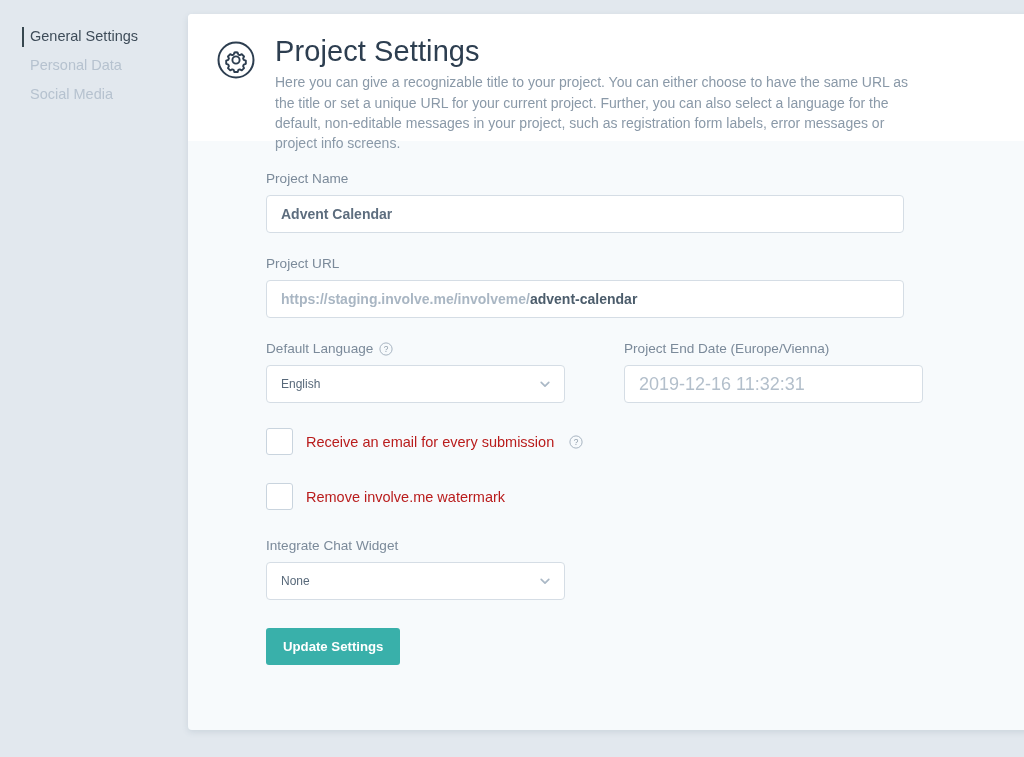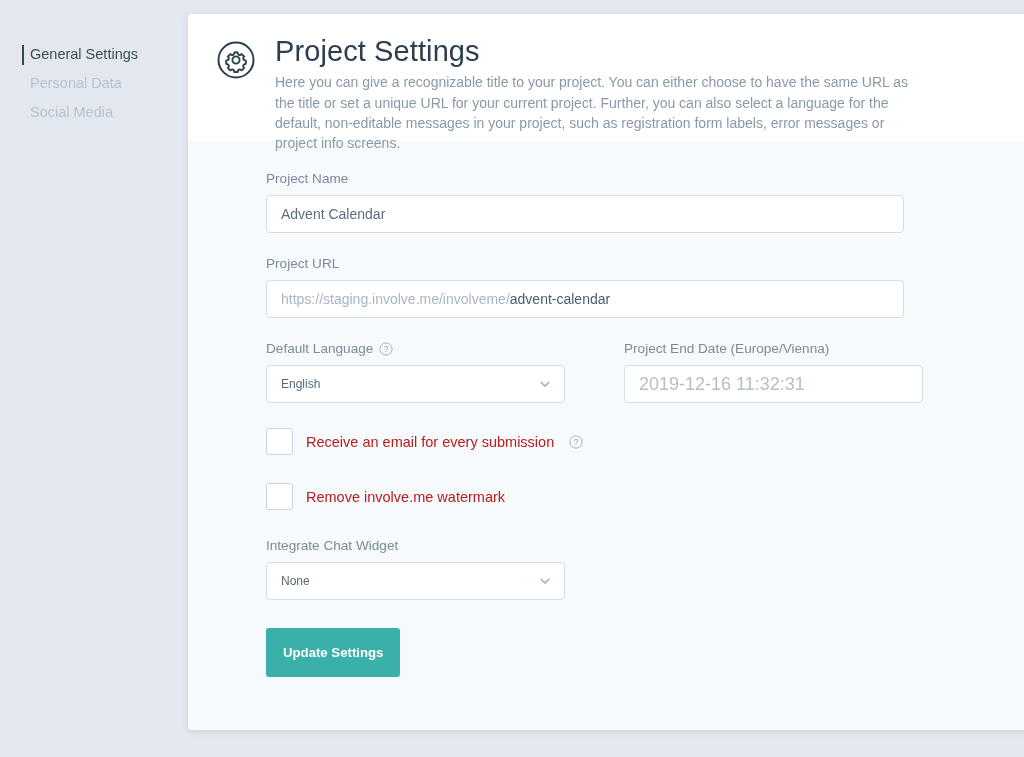--- a/index.html
+++ b/index.html
@@ -15,21 +15,21 @@
     position: relative;
   }
 
   
   .sidebar {
     position: absolute;
     left: 0;
     top: 0;
     width: 188px;
     height: 757px;
-    padding-top: 40px;
+    padding-top: 22px;
     box-sizing: border-box;
   }
   .nav-item {
     position: relative;
     height: 29px;
     line-height: 29px;
     padding-left: 30px;
     font-size: 14.5px;
     color: #b6c2cf;
     white-space: nowrap;
@@ -112,21 +112,21 @@
     background: #ffffff;
     border: 1px solid #d5dde5;
     border-radius: 4px;
     display: flex;
     align-items: center;
     padding: 0 14px;
     box-sizing: border-box;
     font-size: 14px;
     color: #5d6d7e;
   }
-  .input-box.wide { width: 638px; }
+  .input-box.wide { width: 638px; font-weight: bold; }
   .field-group { margin-bottom: 23px; }
 
   .url-prefix { color: #a9b6c3; }
   .url-slug { color: #4b5c6b; }
 
   .row-2col {
     display: flex;
     gap: 39px;
     margin-bottom: 25px;
   }
@@ -195,21 +195,21 @@
   .help-icon { display: inline-block; width: 14px; height: 14px; cursor: pointer; }
 
   .btn-update {
     display: inline-block;
     background: #39b0aa;
     color: #ffffff;
     font-size: 13.2px;
     font-weight: bold;
     border: none;
     border-radius: 3px;
-    padding: 17px 17px;
+    padding: 11px 17px;
     cursor: pointer;
     font-family: "Liberation Sans", sans-serif;
     margin-top: 4px;
   }
   .mb-chat { margin-bottom: 24px; }
 </style>
 </head>
 <body>
 
 <div class="sidebar">

